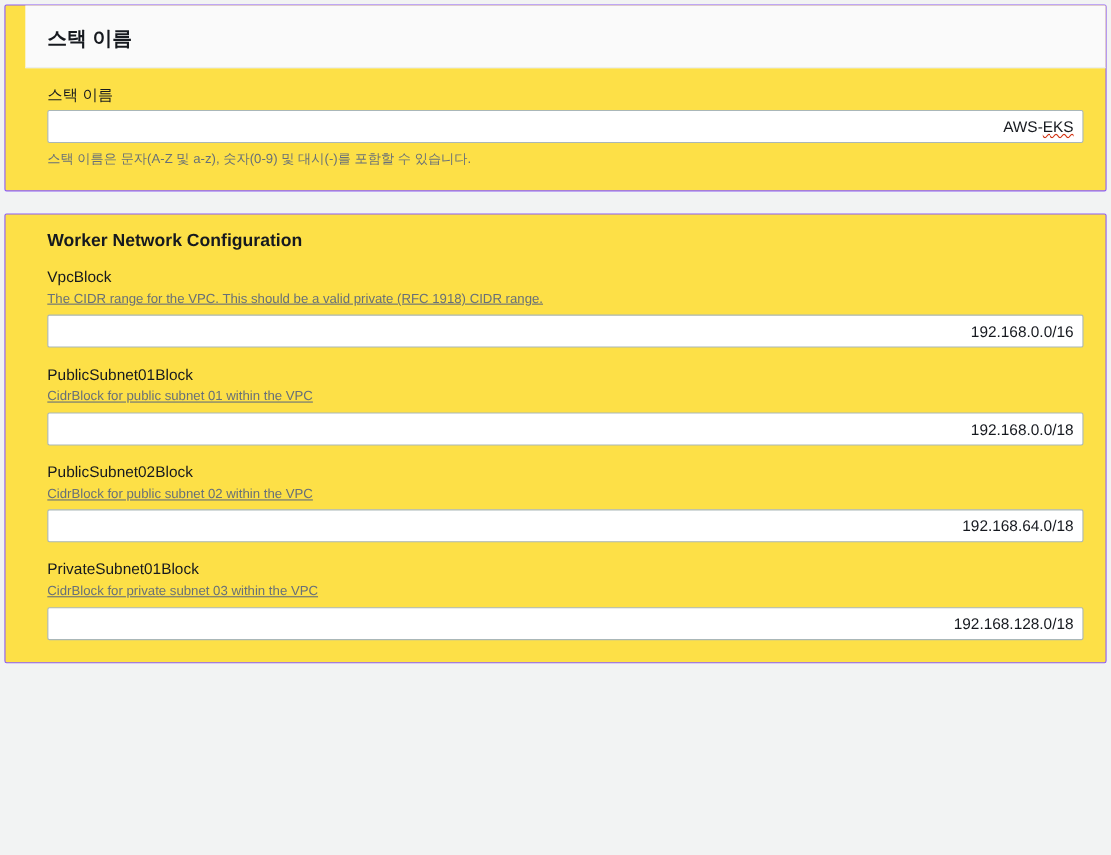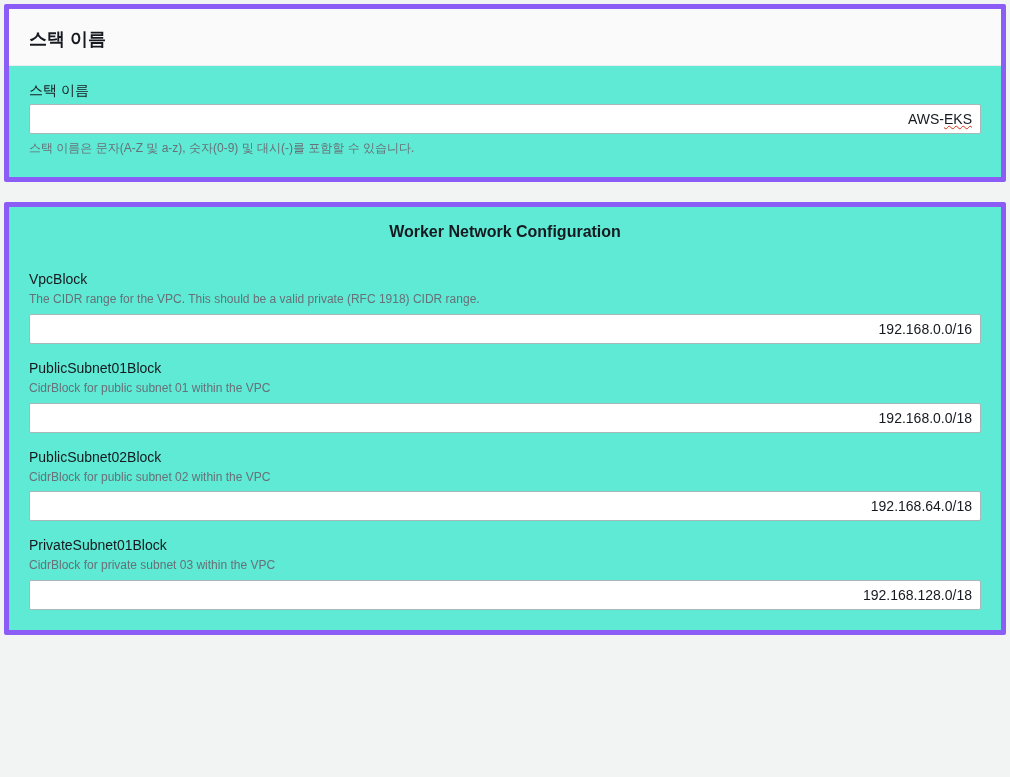--- a/index.html
+++ b/index.html
@@ -8,24 +8,25 @@
       padding: 0;
     }
     body {
       font-family: "Amazon Ember", "Helvetica Neue", Arial, sans-serif;
       background: #f2f3f3;
       padding: 4px;
       font-size: 14px;
       color: #16191f;
     }
     .panel {
-      background: #5eead4;
-      border: 5px solid #8b5cf6;
+      background: #fde047;
+      border: 1px solid #8b5cf6;
       border-radius: 2px;
       margin-bottom: 20px;
+      padding-left: 18px;
     }
     .panel-header {
       padding: 18px 20px 14px 20px;
       border-bottom: 1px solid #eaeded;
       background: #fafafa;
     }
     .panel-title {
       font-size: 18px;
       font-weight: 700;
       color: #16191f;
@@ -48,20 +49,21 @@
       font-size: 14px;
       color: #16191f;
       margin-bottom: 4px;
       display: block;
     }
     .field-desc {
       font-size: 12px;
       color: #687078;
       margin-bottom: 6px;
       line-height: 1.4;
+      text-decoration: underline;
     }
     .text-input {
       width: 100%;
       padding: 6px 8px;
       border: 1px solid #aab7b8;
       border-radius: 2px;
       font-size: 14px;
       color: #16191f;
       font-family: inherit;
       background: #fff;
@@ -69,22 +71,21 @@
     }
     .help-text {
       font-size: 12px;
       color: #687078;
       margin-top: 6px;
     }
     .section-title {
       font-size: 16px;
       font-weight: 700;
       color: #16191f;
-      margin-bottom: 30px;
-      text-align: center;
+      margin-bottom: 14px;
     }
     .params-header {
       padding: 16px 20px 14px 20px;
       border-bottom: 1px solid #eaeded;
       background: #fafafa;
     }
     .underline-red {
       text-decoration: underline;
       text-decoration-color: #d13212;
       text-decoration-style: wavy;

